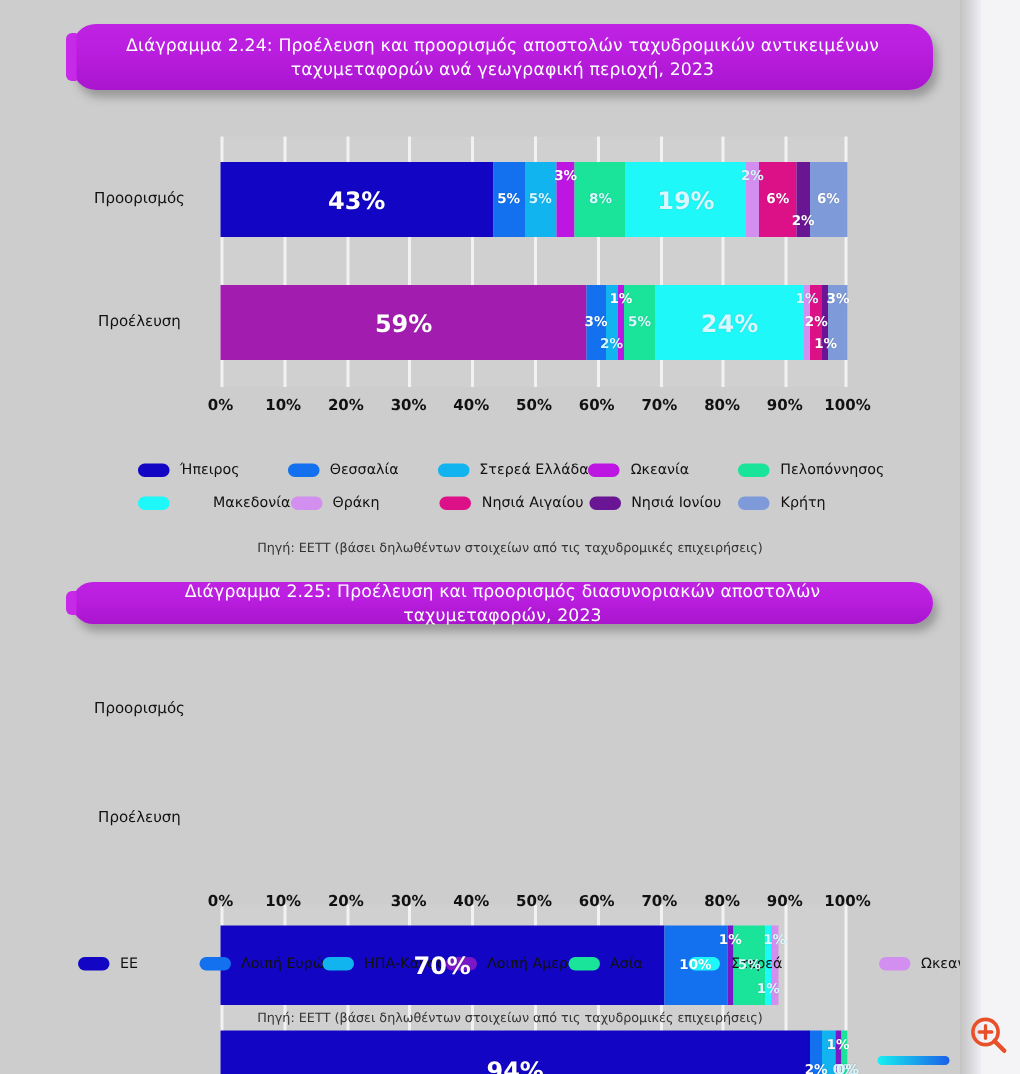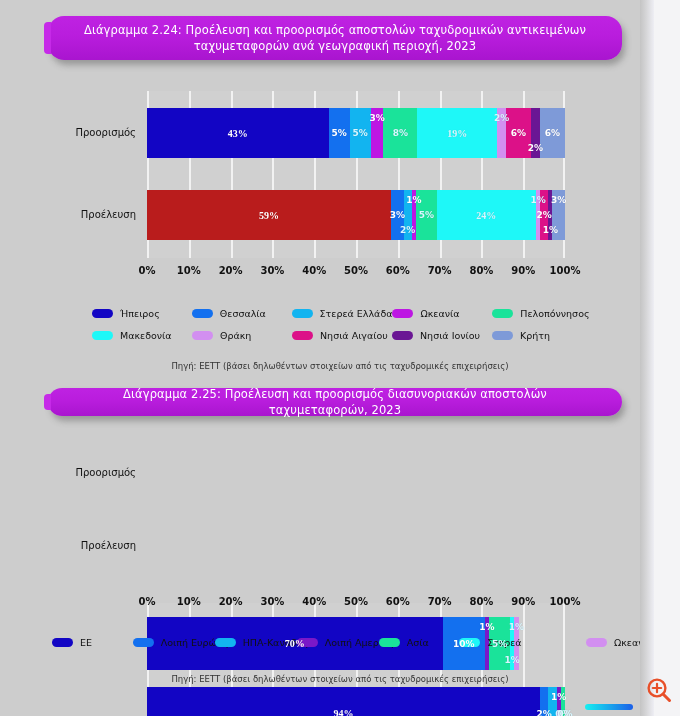--- a/index.html
+++ b/index.html
@@ -60,25 +60,25 @@
   .bar-row { position: absolute; left: 0; right: 0; display: flex; }
   .seg {
     position: relative; height: 100%;
     display: flex; align-items: center; justify-content: center;
     overflow: visible;
   }
   .seg-label {
     font-size: 9px; font-weight: bold; color: #ffffff; white-space: nowrap;
     position: relative; z-index: 3; text-shadow: 0 0 1px rgba(0,0,0,.18);
   }
-  .seg-label.big { font-size: 10px; font-family: Liberation Serif, serif; }
+  .seg-label.big { font-size: 16px; }
   .seg-label.dim { color: #d9f7ff; }
 
   .ylabel {
-    position: absolute; text-align: right;
+    position: absolute; text-align: center;
     font-size: 10px; color: #111; font-weight: 400;
   }
   .xtick {
     position: absolute; text-align: center; font-size: 10px; color: #111; font-weight: bold;
   }
 
   
   .legend { position: absolute; }
   .legend-row { display: flex; }
   .legend-item { display: flex; align-items: center; }
@@ -155,21 +155,21 @@
           <span class="seg-label">6%</span>
         </div>
         <div class="seg" style="width: 2.0202%; background: rgb(106, 22, 148);">
           <span class="seg-label" style="position: absolute; bottom: 5px;">2%</span>
         </div>
         <div class="seg" style="width: 6.06061%; background: rgb(126, 154, 216);">
           <span class="seg-label">6%</span>
         </div>
       </div>
     <div class="bar-row" id="bar-1-1" style="top:99px; height:50px;">
-        <div class="seg" style="width: 58.4158%; background: #b91c1c;">
+        <div class="seg" style="width: 58.4158%; background: #a21caf;">
           <span class="seg-label big">59%</span>
         </div>
         <div class="seg" style="width: 2.9703%; background: rgb(19, 112, 239);">
           <span class="seg-label" style="position: absolute;">3%</span>
         </div>
         <div class="seg" style="width: 1.9802%; background: rgb(18, 180, 240);">
           <span class="seg-label dim" style="position: absolute; bottom: 5px;">2%</span>
         </div>
         <div class="seg" style="width: 0.990099%; background: rgb(189, 22, 227);">
           <span class="seg-label" style="position: absolute; top: 5px;">1%</span>
@@ -226,21 +226,21 @@
         <div class="legend-item" style="width: 109px;">
           <span class="swatch" style="background: rgb(189, 22, 227);"></span>
           <span class="legend-label">Ωκεανία</span>
         </div>
         <div class="legend-item" style="width: 109px;">
           <span class="swatch" style="background: rgb(26, 227, 154);"></span>
           <span class="legend-label">Πελοπόννησος</span>
         </div>
       </div>
       <div class="legend-row" style="margin-bottom: 11px;">
-        <div class="legend-item" style="width: 109px;">
+        <div class="legend-item" style="width: 109px; gap: 22px;">
           <span class="swatch" style="background: rgb(30, 248, 248);"></span>
           <span class="legend-label">Μακεδονία</span>
         </div>
         <div class="legend-item" style="width: 109px;">
           <span class="swatch" style="background: rgb(210, 143, 240);"></span>
           <span class="legend-label">Θράκη</span>
         </div>
         <div class="legend-item" style="width: 109px;">
           <span class="swatch" style="background: rgb(220, 17, 136);"></span>
           <span class="legend-label">Νησιά Αιγαίου</span>

